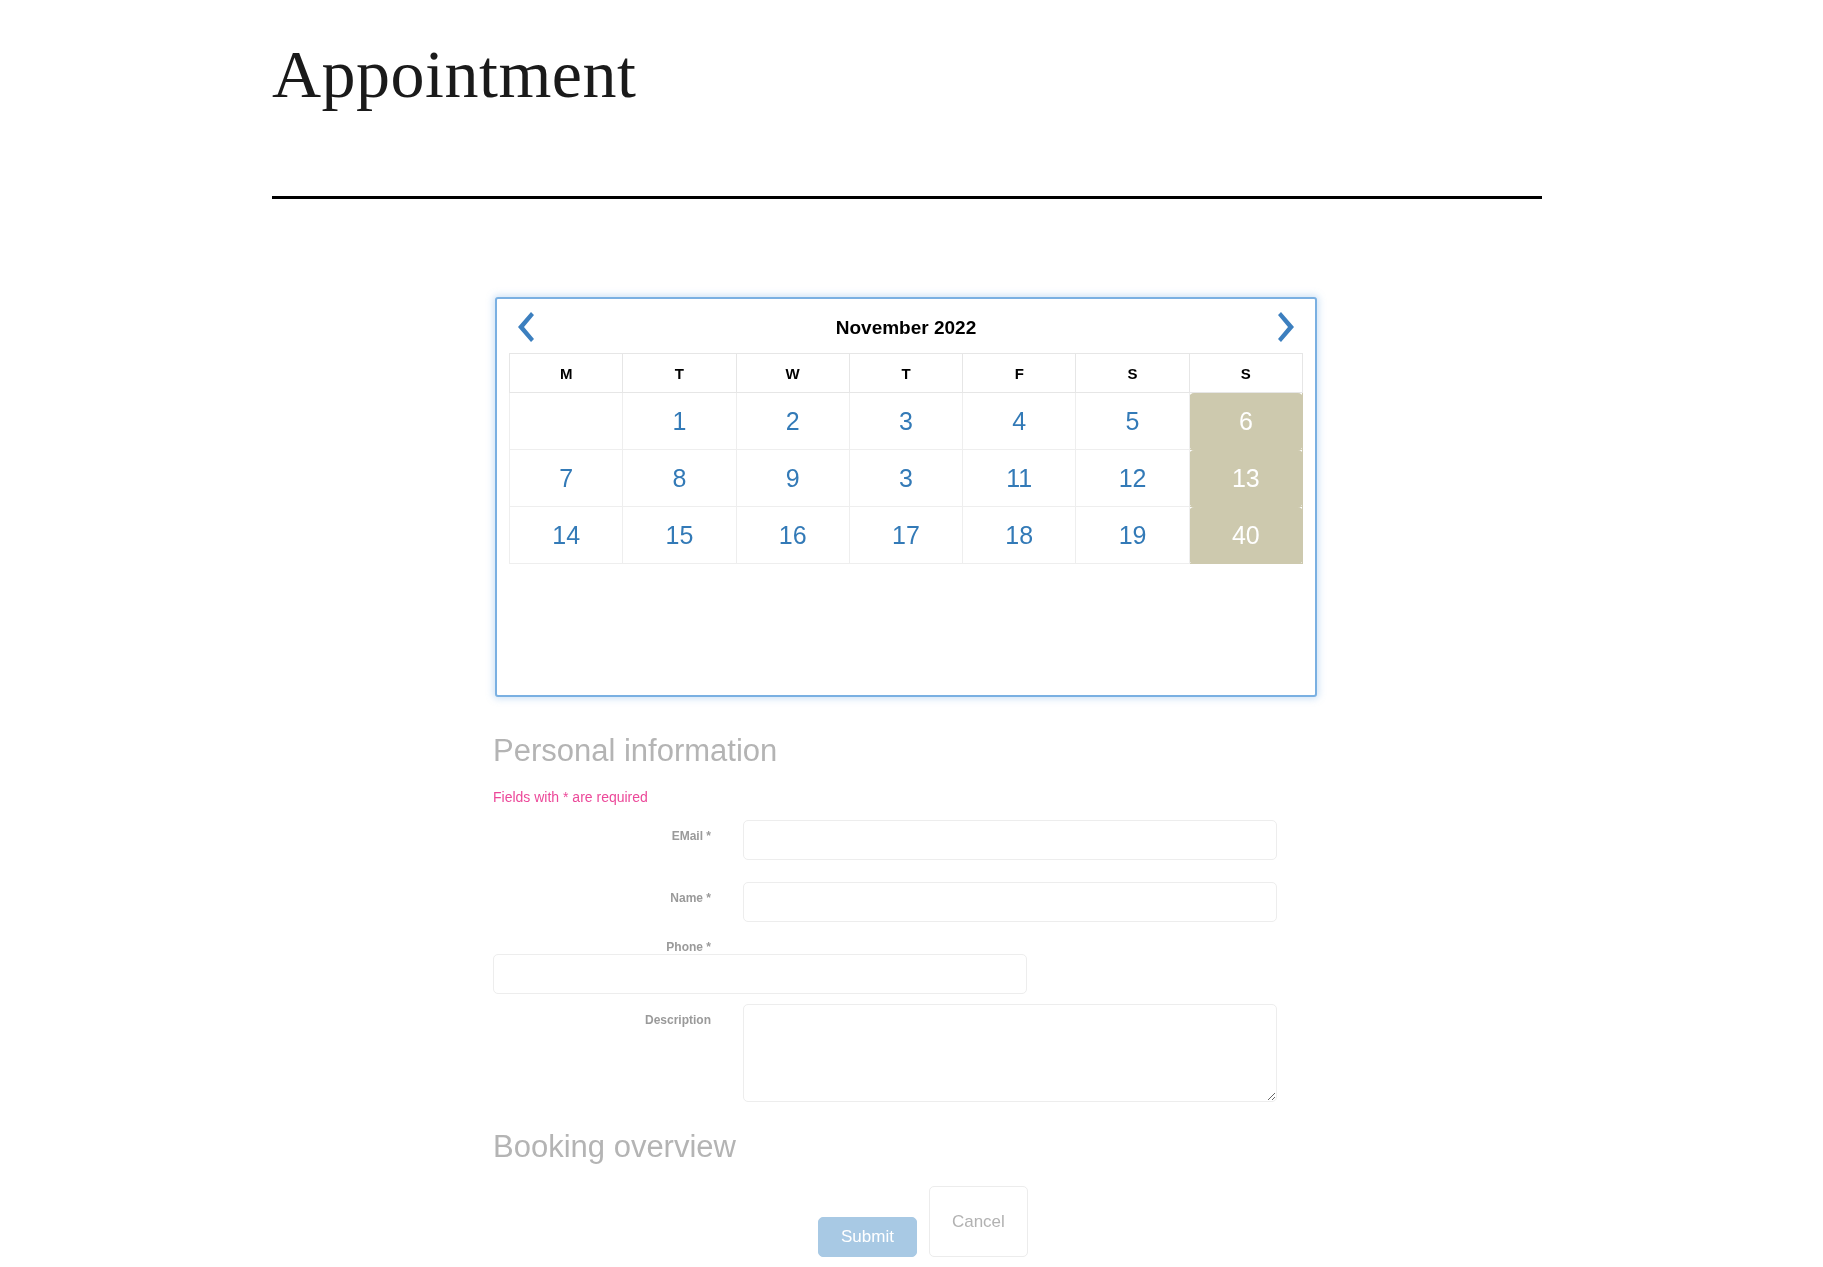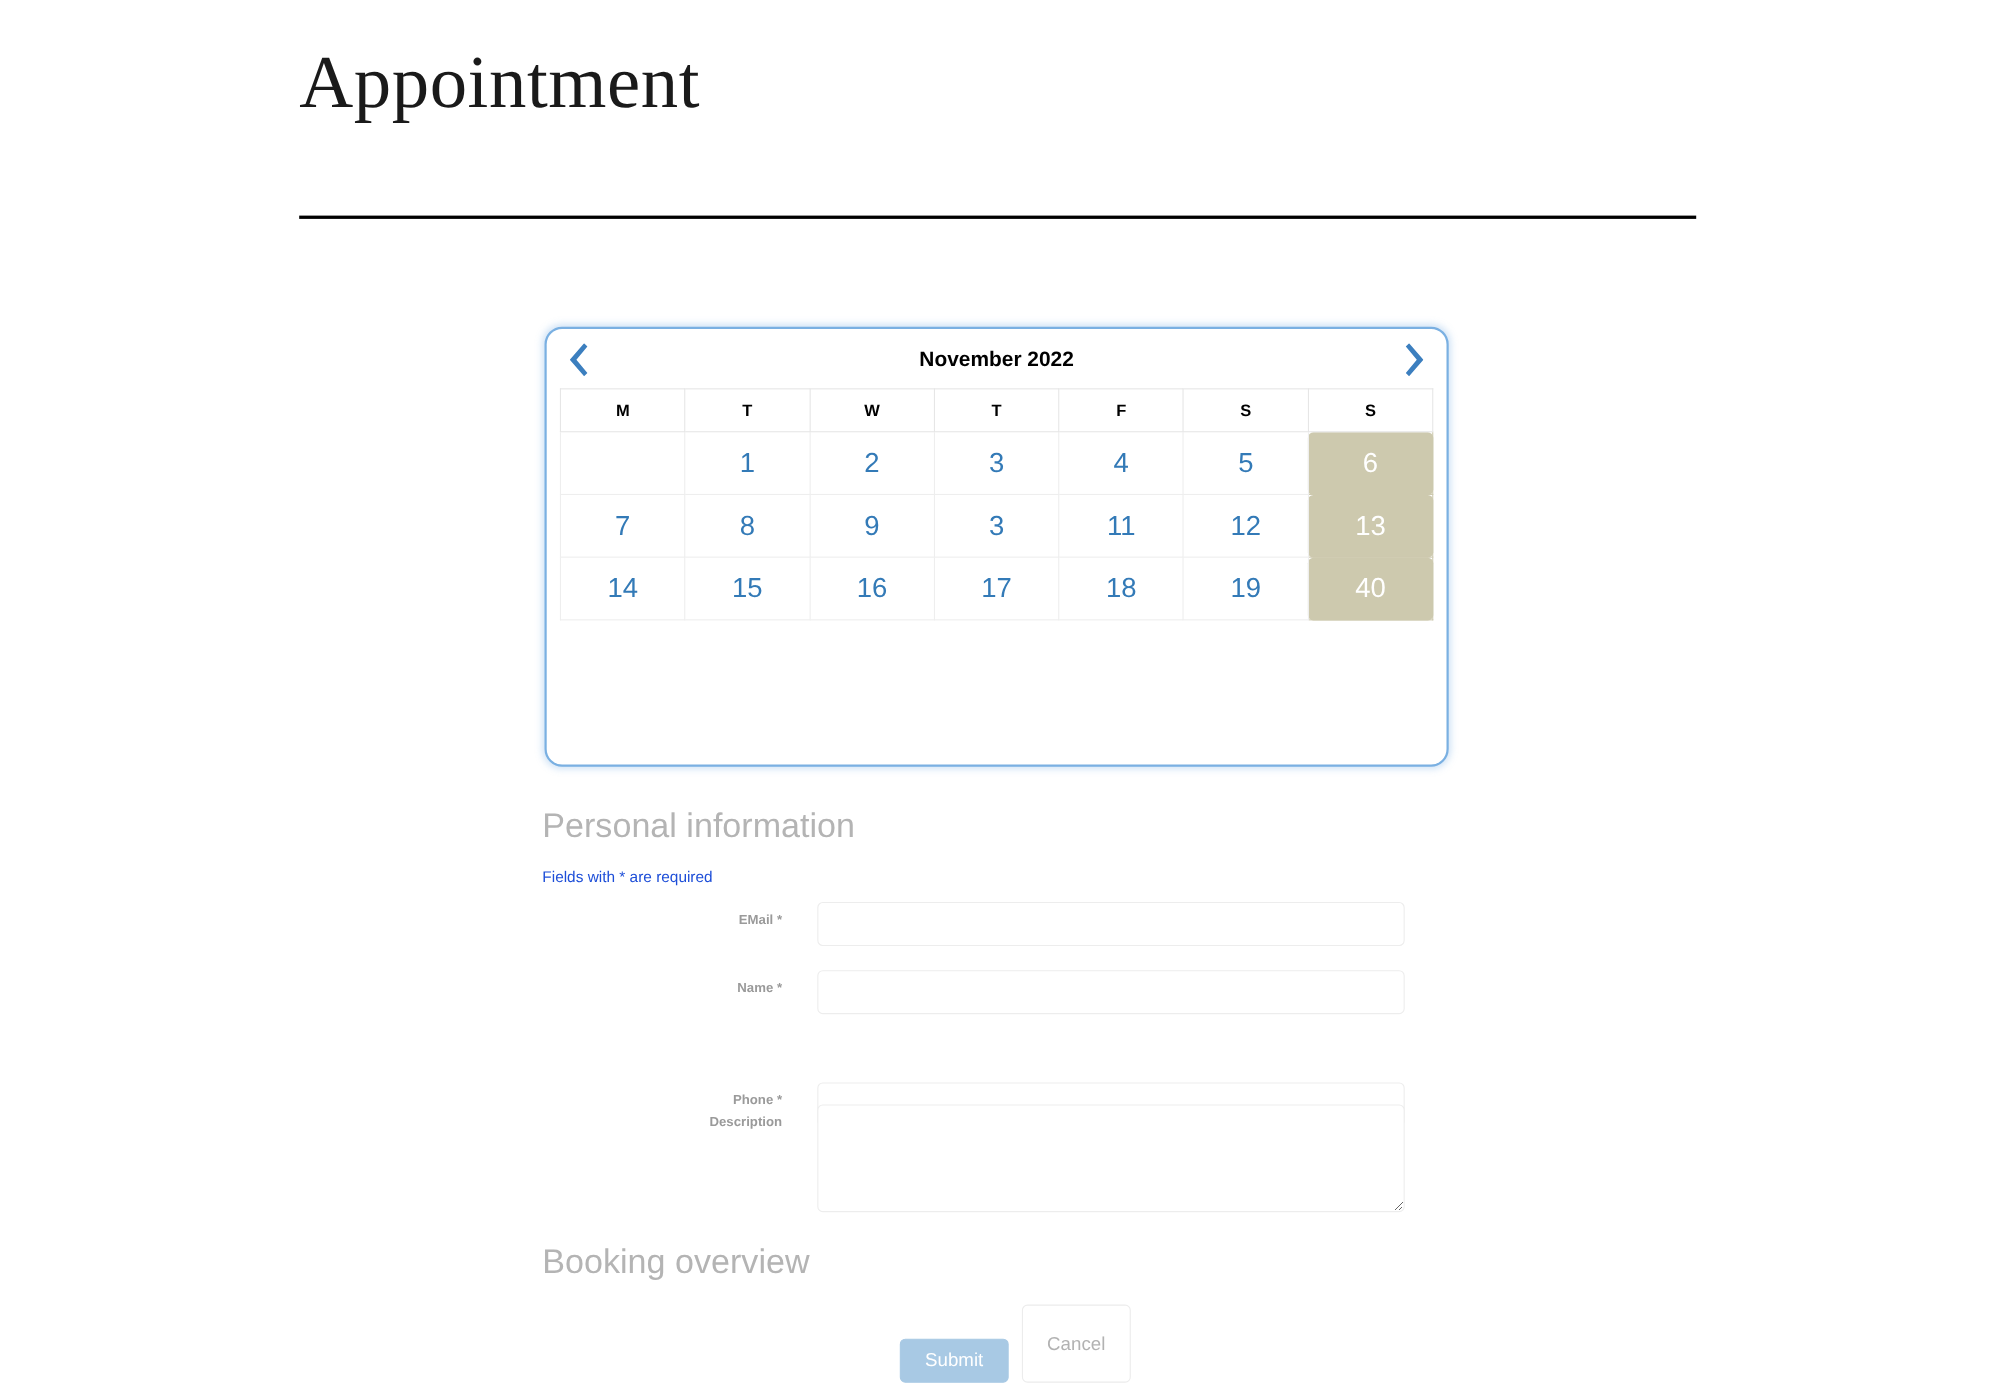--- a/index.html
+++ b/index.html
@@ -41,21 +41,21 @@
   
   .calendar-panel {
     position: absolute;
     left: 495px;
     top: 297px;
     width: 822px;
     height: 400px;
     box-sizing: border-box;
     background: #ffffff;
     border: 2px solid #7ab0e2;
-    border-radius: 16px;
+    border-radius: 3px;
     box-shadow: 0 0 7px 2px rgba(120, 175, 230, 0.35);
   }
   .cal-header {
     position: relative;
     height: 54px;
   }
   .cal-nav {
     position: absolute;
     top: 8px;
     width: 46px;
@@ -126,21 +126,21 @@
     white-space: nowrap;
   }
   .heading-personal { left: 493px; top: 733px; }
   .heading-booking  { left: 493px; top: 1129px; }
 
   .required-note {
     position: absolute;
     left: 493px;
     top: 789px;
     font-size: 14px;
-    color: #1d4ed8;
+    color: #ec4899;
     white-space: nowrap;
   }
 
   .form-row {
     position: absolute;
     left: 493px;
     width: 822px;
     display: flex;
     align-items: flex-start;
   }
@@ -169,21 +169,21 @@
     outline: none;
   }
   input.form-control { height: 40px; }
   textarea.form-control {
     height: 98px;
     resize: vertical;
   }
 
   .row-email { top: 820px; }
   .row-name  { top: 882px; }
-  .row-phone { top: 984px; }
+  .row-phone { top: 931px; flex-direction: column; }
   .row-desc  { top: 1004px; }
 
   
   .button-bar {
     position: absolute;
     left: 818px;
     top: 1186px;
     display: flex;
     gap: 12px;
   }

